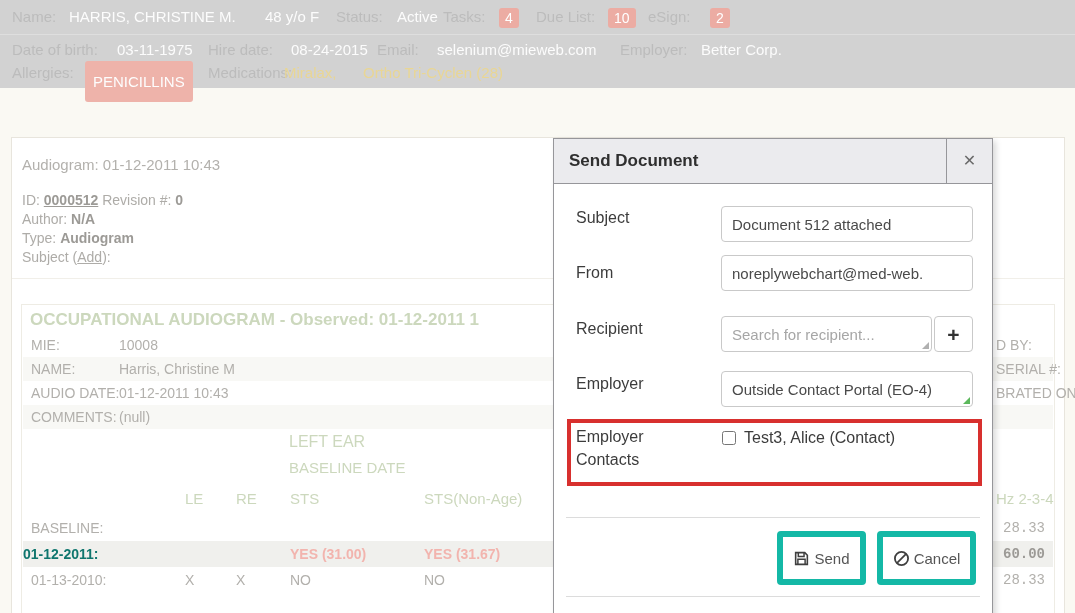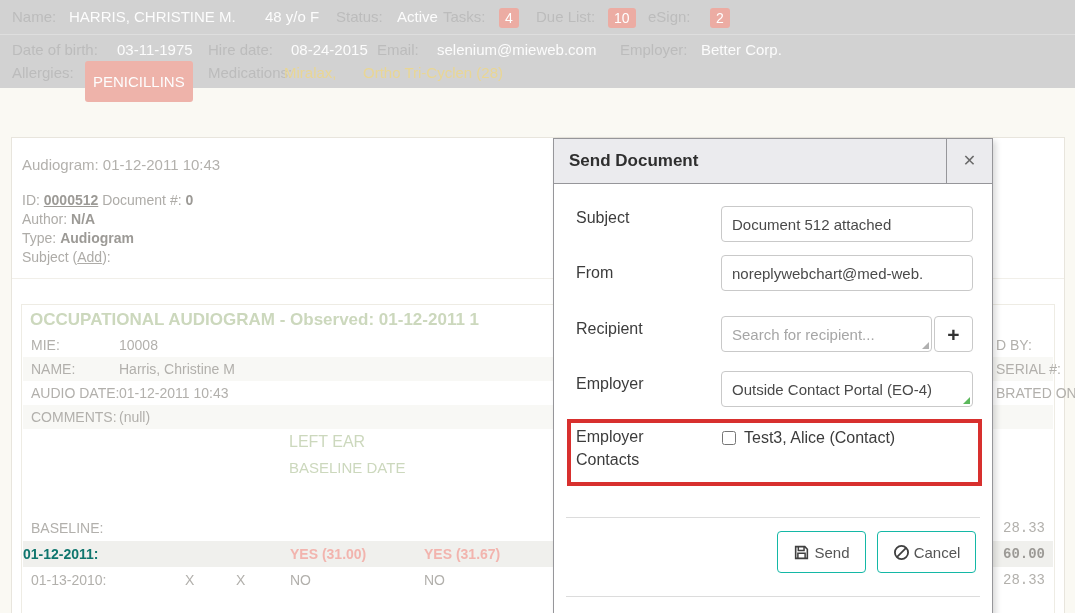--- a/index.html
+++ b/index.html
@@ -56,21 +56,21 @@
           font-size:15px;color:#4a4a4a;padding:0 10px;background:#fff;outline:none;}
   .minput::placeholder{color:#a6a6a6;}
   .grip{position:absolute;width:0;height:0;border-left:7px solid transparent;}
   #plus-btn{position:absolute;left:380px;top:177px;width:39px;height:36px;box-sizing:border-box;
             border:1px solid #c9c9c9;border-radius:4px;background:#fff;font-size:21px;font-weight:bold;
             color:#333;line-height:33px;text-align:center;cursor:pointer;}
   #highlight-box{position:absolute;left:13px;top:280px;width:415px;height:67px;box-sizing:border-box;
                  border:4px solid #d8302e;}
   #contact-checkbox{position:absolute;left:168px;top:292px;width:14px;height:14px;margin:0;}
   .mhr{position:absolute;left:12px;right:12px;height:0;border-top:1px solid #dcdcdc;}
-  .mbtn{position:absolute;box-sizing:border-box;height:42px;background:#fff;border:1px solid #14b8a6;
+  .mbtn{position:absolute;box-sizing:border-box;height:54px;background:#fff;border:6px solid #14b8a6;
         border-radius:4px;font-size:15px;color:#555;display:flex;align-items:center;
         justify-content:center;gap:4px;cursor:pointer;}
 </style>
 </head>
 <body>
 
 <div id="screen">
 
   <div class="hdr" id="hdr-row1">
     <span class="hitem hlabel" style="left:12px">Name:</span>
@@ -102,21 +102,21 @@
     <span class="hitem medlink" style="left:284px;top:26px">Miralax,</span>
     <span class="hitem medlink" style="left:363px;top:26px">Ortho Tri-Cyclen (28)</span>
   </div>
 
   <div id="doc-panel">
     <span class="dtxt doc-gray" style="left:10px;top:18px;font-size:15px">Audiogram: 01-12-2011 10:43</span>
 
     <span class="dtxt doc-meta" style="left:10px;top:54px">
       <span>ID:</span>
       <b class="doc-link">0000512</b>
-      <span>Document #:</span>
+      <span>Revision #:</span>
       <b>0</b>
     </span>
     <span class="dtxt doc-meta" style="left:10px;top:73px">
       <span>Author:</span>
       <b>N/A</b>
     </span>
     <span class="dtxt doc-meta" style="left:10px;top:92px">
       <span>Type:</span>
       <b>Audiogram</b>
     </span>
@@ -145,20 +145,27 @@
         <span class="cell" style="left:973px">BRATED ON</span>
       </div>
       <div class="rrow stripe-soft" style="top:100px">
         <span class="cell" style="left:8px">COMMENTS:</span>
         <span class="cell" style="left:96px">(null)</span>
       </div>
 
       <span class="dtxt green" style="left:267px;top:128px;font-size:16px">LEFT EAR</span>
       <span class="dtxt green" style="left:267px;top:154px;font-size:15px">BASELINE DATE</span>
 
+      <div class="rrow" style="top:182px">
+        <span class="cell green" style="left:162px;font-size:15px">LE</span>
+        <span class="cell green" style="left:213px;font-size:15px">RE</span>
+        <span class="cell green" style="left:267px;font-size:15px">STS</span>
+        <span class="cell green" style="left:401px;font-size:15px">STS(Non-Age)</span>
+        <span class="cell green" style="left:973px;font-size:15px">Hz 2-3-4</span>
+      </div>
 
       <div class="rrow" style="top:210px;height:26px;line-height:26px">
         <span class="cell" style="left:8px">BASELINE:</span>
         <span class="rt-num">28.33</span>
       </div>
       <div class="rrow stripe" style="top:236px;height:26px;line-height:26px">
         <span class="cell" style="left:0;font-weight:bold;color:#0f766e">01-12-2011:</span>
         <span class="cell redval" style="left:267px">YES (31.00)</span>
         <span class="cell redval" style="left:401px">YES (31.67)</span>
         <span class="rt-num" style="font-weight:bold;color:#9c9a96">60.00</span>

